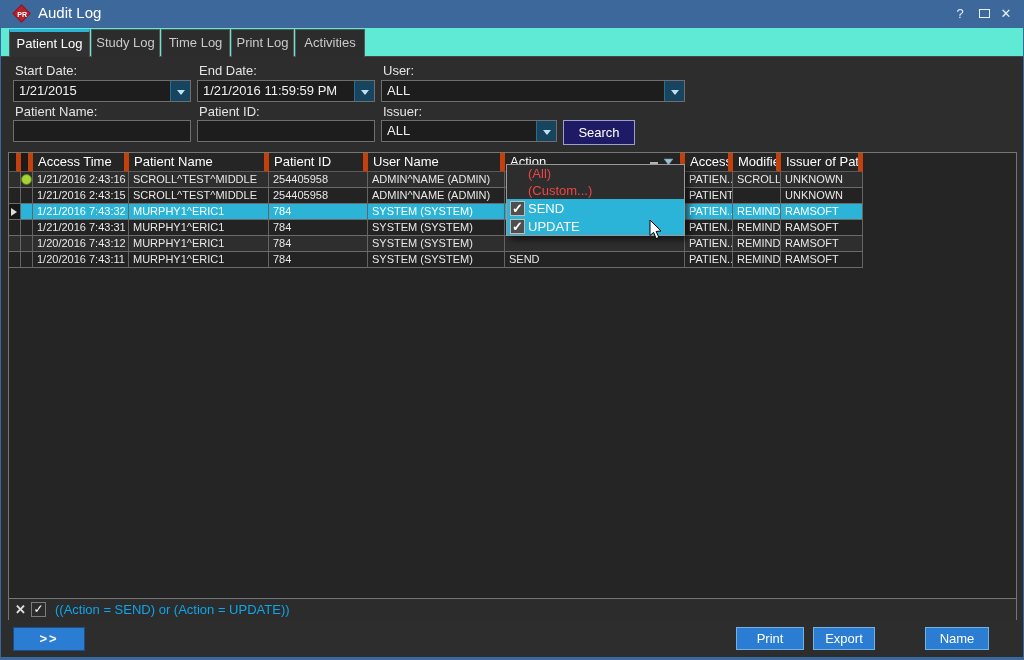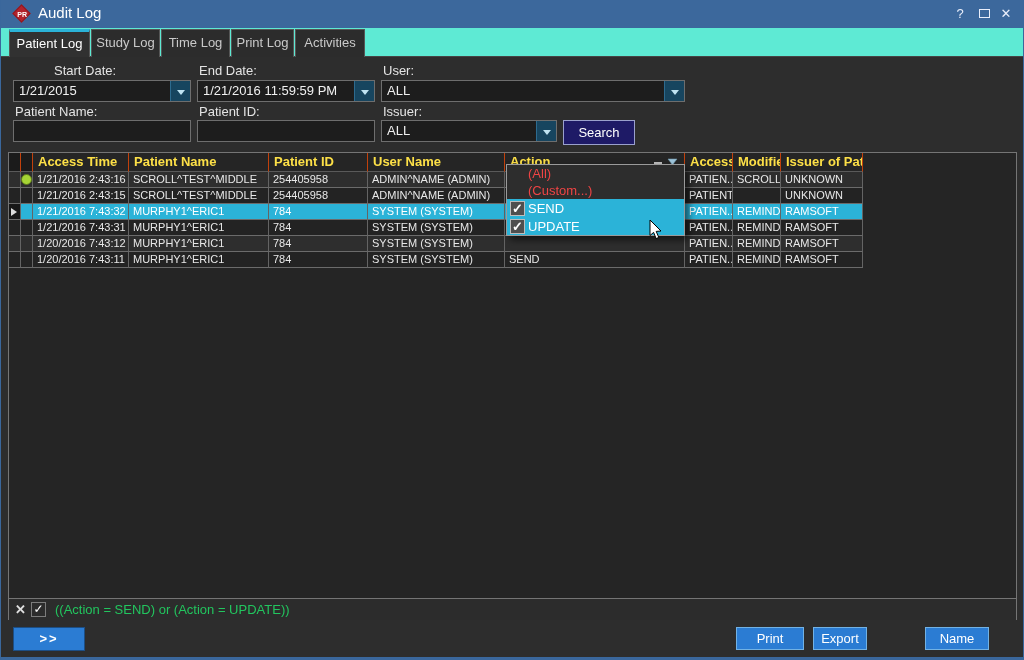--- a/index.html
+++ b/index.html
@@ -36,22 +36,22 @@
   .combo-btn { position:absolute; top:-1px; right:-1px; width:21px; height:22px; background:#17455f;
     border:1px solid #2d6b8f; }
   .combo-arrow { position:absolute; left:6px; top:9px; width:0; height:0;
     border-left:4px solid transparent; border-right:4px solid transparent; border-top:5px solid #bfe3f2; }
   .btn-search { position:absolute; left:562px; top:120px; width:72px; height:25px; background:#1e1a66;
     border:1px solid #9aa0cc; color:#ffffff; font-size:13px; text-align:center; line-height:23px; cursor:default; }
   
   .grid { position:absolute; left:7px; top:152px; width:1009px; height:468px;
     background:#252525; border:1px solid #757575; }
   .ghead { position:absolute; left:0; top:0; height:19px; display:flex; }
-  .hc { height:19px; border-right:1px solid #c2410c; border-bottom:1px solid #5a5a5a; color:#fde047;
-    font-size:13px; line-height:17px; padding-left:5px; white-space:nowrap; overflow:hidden; background:#252525;font-weight:bold; }
+  .hc { height:19px; border-right:5px solid #c2410c; border-bottom:1px solid #5a5a5a; color:#ffffff;
+    font-size:13px; line-height:17px; padding-left:5px; white-space:nowrap; overflow:hidden; background:#252525; }
   .row { position:absolute; left:0; display:flex; height:16px; }
   .cell { height:16px; border-right:1px solid #646464; border-bottom:1px solid #6b6b6b;
     font-size:11px; line-height:14px; padding-left:4px; color:#e8e8e8;
     white-space:nowrap; overflow:hidden; }
   .c-ind   { width:12px; padding-left:0; background:#171717; position:relative; }
   .c-stat  { width:12px; padding-left:0; position:relative; }
   .c-time  { width:96px; }
   .c-pname { width:140px; }
   .c-pid   { width:99px; }
   .c-uname { width:137px; }
@@ -72,39 +72,39 @@
     background:#a6d435; border:1px solid #5d7a1a; }
   .cur-arrow { position:absolute; left:2px; top:4px; width:0; height:0;
     border-top:4px solid transparent; border-bottom:4px solid transparent; border-left:6px solid #dcdcdc; }
   .hdr-minus { position:absolute; right:22px; top:9px; width:8px; height:2px; background:#bdbdbd; }
   .hdr-funnel { position:absolute; right:6px; top:3px; }
   .grid-filterbar { position:absolute; left:0; top:445px; width:1007px; height:22px;
     background:#2c2c2c; border-top:1px solid #757575; }
   .fb-cross { position:absolute; left:6px; top:3px; font-size:13px; font-weight:bold; color:#e0e0e0; cursor:default; }
   .fb-checkbox { position:absolute; left:22px; top:3px; width:15px; height:15px; border:1px solid #7c7c7c;
     color:#ffffff; font-size:12px; line-height:13px; text-align:center; cursor:default; }
-  .fb-text { position:absolute; left:46px; top:3px; font-size:13px; color:#22c55e; white-space:nowrap; }
+  .fb-text { position:absolute; left:46px; top:3px; font-size:13px; color:#0ea5e9; white-space:nowrap; }
   
   .dropdown { position:absolute; left:505px; top:164px; width:179px; background:#2d2d2d;
     border:1px solid #9a9a9a; box-shadow:4px 4px 7px rgba(0,0,0,0.55); z-index:10; }
   .dd-item { position:relative; height:17px; display:flex; align-items:center; padding-left:3px;
     color:#ef4444; font-size:13px; white-space:nowrap; cursor:default; }
   .dd-item.tall { height:18px; }
   .dd-item.hl { background:#2bb3d8; color:#ffffff; }
   .dd-check { width:15px; height:15px; border:1px solid #bdbdbd; background:#4f4f4f; margin-right:3px;
     font-size:13px; font-weight:bold; line-height:13px; text-align:center; color:#ffffff; flex:none; }
   .dd-check.empty { background:#2a2a2a; border-color:#8a8a8a; }
   .dd-spacer { width:18px; flex:none; }
   
   .btn-blue { position:absolute; background:#2b7cd3; border:1px solid #72b2e4; color:#ffffff;
     font-size:13px; text-align:center; cursor:default; }
   .btn-expand { left:12px; top:627px; width:72px; height:24px; line-height:22px; letter-spacing:2px;
     border-color:#1c4e85; font-weight:bold; }
   .btn-print  { left:735px; top:627px; width:68px; height:23px; line-height:21px; }
-  .btn-export { left:812px; top:627px; width:54px; height:23px; line-height:21px; }
+  .btn-export { left:812px; top:627px; width:62px; height:23px; line-height:21px; }
   .btn-close  { left:924px; top:627px; width:64px; height:23px; line-height:21px; }
   
   .cursor { position:absolute; left:648px; top:220px; z-index:20; }
 </style>
 </head>
 <body>
 
 <div id="window">
 
   <div class="titlebar">
@@ -118,21 +118,21 @@
   </div>
 
   <div class="tabbar">
     <div class="tab active" style="left:8px; width:81px;">Patient Log</div>
     <div class="tab" style="left:90px; width:69px;">Study Log</div>
     <div class="tab" style="left:160px; width:69px;">Time Log</div>
     <div class="tab" style="left:230px; width:63px;">Print Log</div>
     <div class="tab" style="left:294px; width:70px;">Activities</div>
   </div>
 
-  <div class="label" style="left:14px; top:63px;margin-left:39px;">Start Date:</div>
+  <div class="label" style="left:14px; top:63px;">Start Date:</div>
   <div class="label" style="left:198px; top:63px;">End Date:</div>
   <div class="label" style="left:382px; top:63px;">User:</div>
 
   <div class="field" style="left:12px; top:80px; width:178px;">
     <span>1/21/2015</span>
     <div class="combo-btn">
         <div class="combo-arrow"></div>
       </div>
   </div>
   <div class="field" style="left:196px; top:80px; width:178px;">

